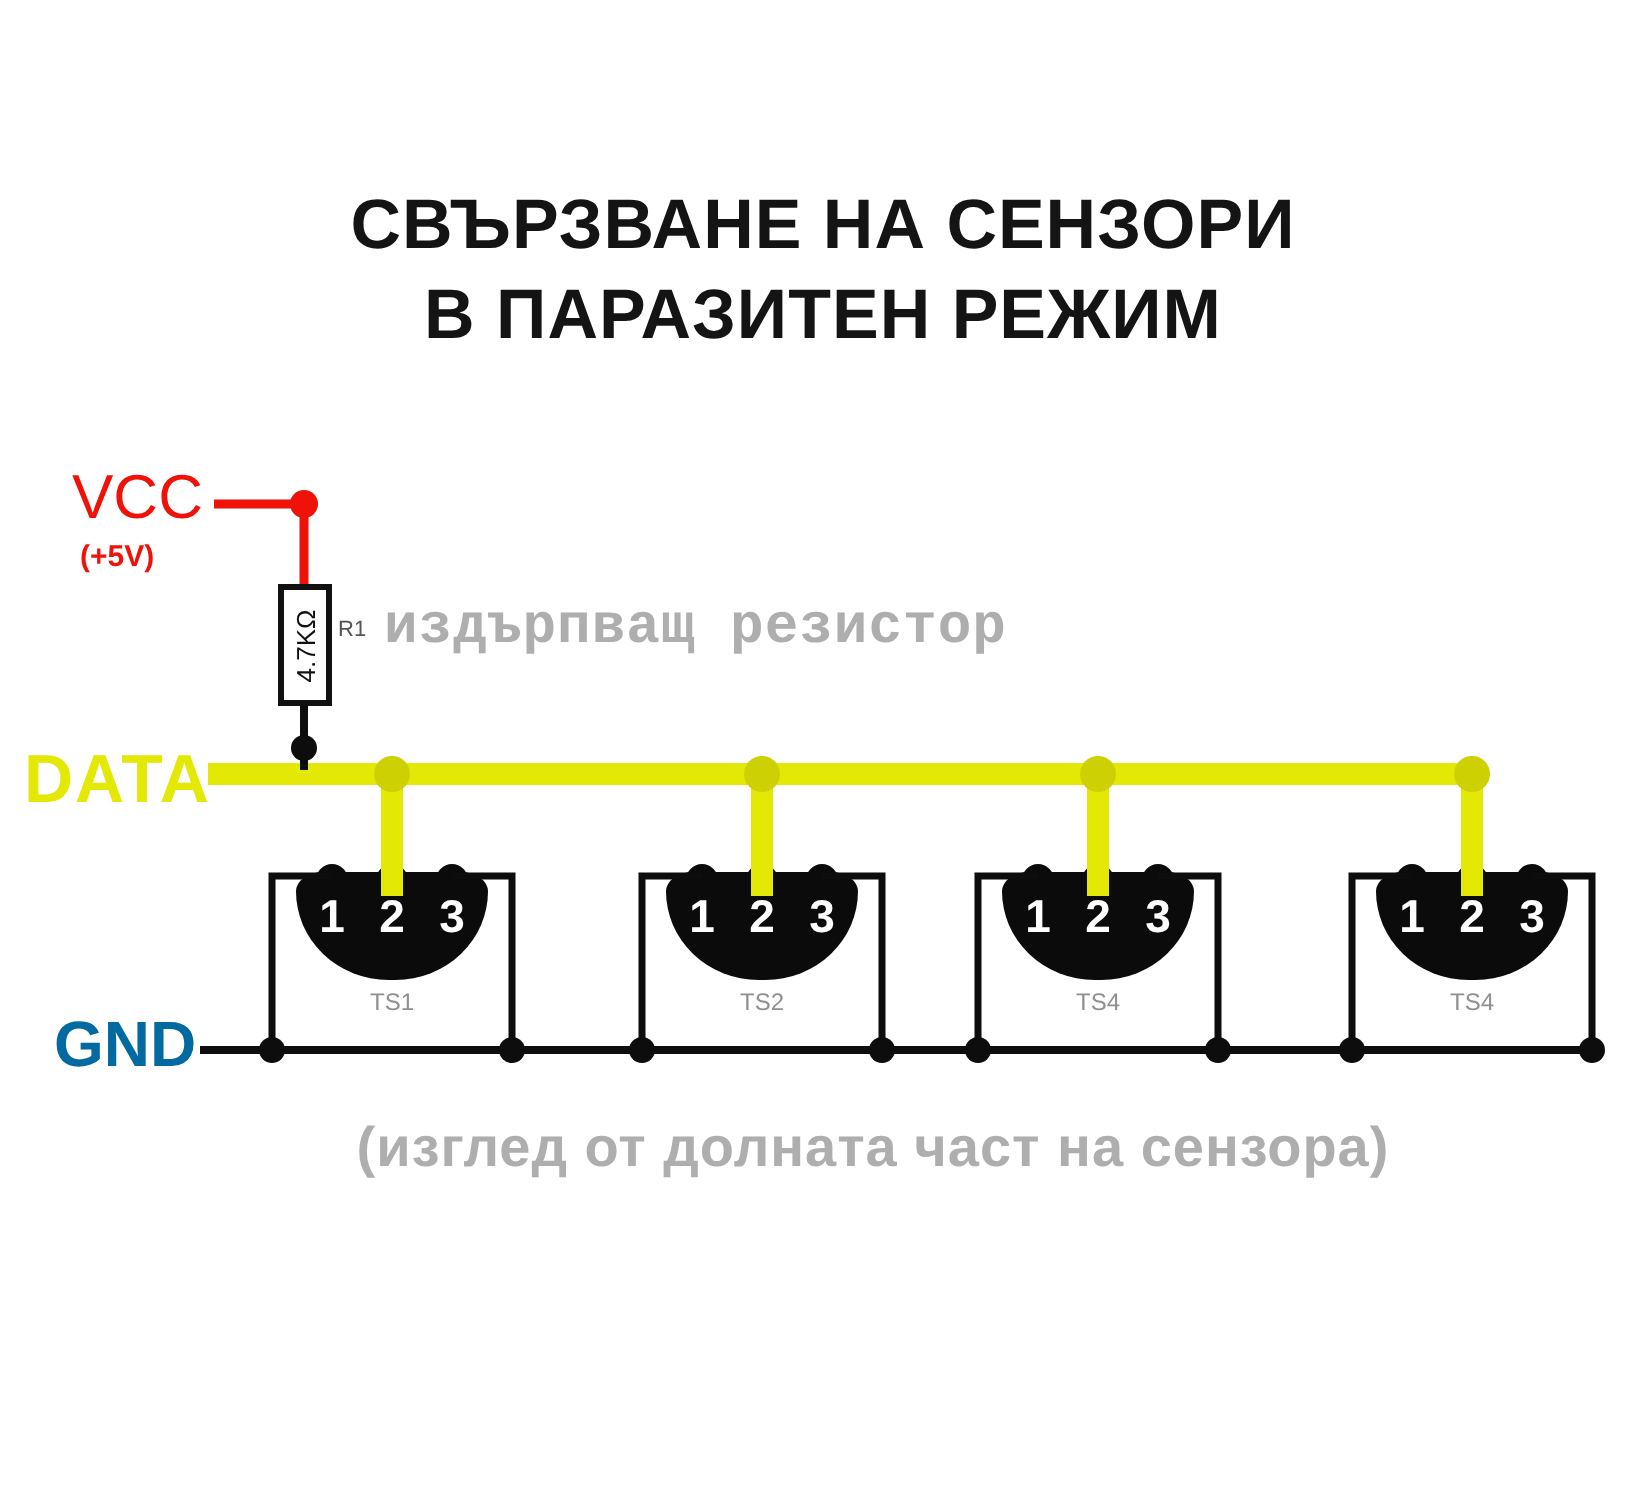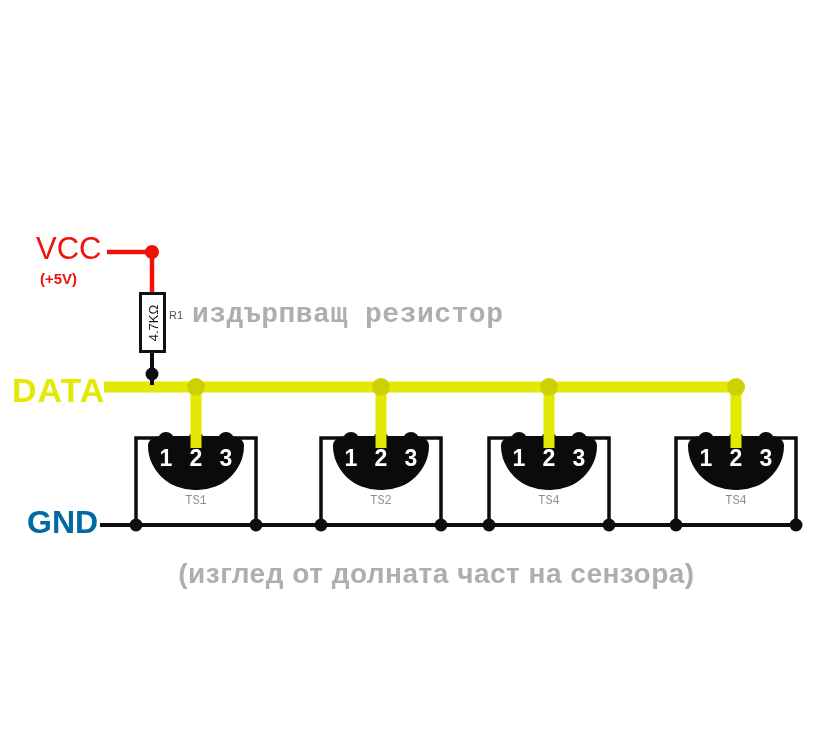--- a/index.html
+++ b/index.html
@@ -31,36 +31,40 @@
   .sensor{position:absolute;top:428px;width:96px;height:110px;z-index:1;}
   .s1{left:148px;} .s2{left:333px;} .s3{left:501px;} .s4{left:688px;}
   .sensor .pin{position:absolute;top:4px;width:16px;height:16px;border-radius:50%;background:#0b0b0b;}
   .sensor .p1{left:10px;} .sensor .p2{left:40px;} .sensor .p3{left:70px;}
   .sensor .body{position:absolute;left:0;top:8px;width:96px;height:54px;background:#0b0b0b;
             border-radius:14px 14px 48px 48px / 10px 10px 46px 46px;}
   .sensor .pn{position:absolute;top:9px;width:20px;text-align:center;color:#fff;
             font-size:23px;font-weight:bold;}
   .sensor .n1{left:8px;} .sensor .n2{left:38px;} .sensor .n3{left:68px;}
   .sensor .ts{position:absolute;top:66px;left:0;width:96px;text-align:center;
-            font-size:12px;color:var(--label-gray,#8f8f8f);font-family:Liberation Mono, monospace;}
+            font-size:12px;color:var(--label-gray,#8f8f8f);}
   
   #wires{position:absolute;left:0;top:0;z-index:2;pointer-events:none;}
   .w-black{stroke:var(--wire-black,#0d0d0d);fill:none;}
   .d-black{fill:var(--wire-black,#0d0d0d);}
   .w-red{stroke:var(--vcc-red,#ee1209);fill:none;}
   .d-red{fill:var(--vcc-red,#ee1209);}
   .w-yel{stroke:var(--data-yellow,#e4e805);fill:none;}
   .d-yel{fill:var(--data-dot,#cdd104);}
   .txt{z-index:3;}
 </style>
 </head>
 <body>
 
 <div id="stage">
 
+  <div class="abs title txt">
+    <div>СВЪРЗВАНЕ НА СЕНЗОРИ</div>
+    <div>В ПАРАЗИТЕН РЕЖИМ</div>
+  </div>
 
   <div class="abs vcc txt">VCC</div>
   <div class="abs vcc-sub txt">(+5V)</div>
 
   <div class="abs resistor txt">
     <span>4.7KΩ</span>
   </div>
   <div class="abs r1 txt">R1</div>
   <div class="abs pullup-note txt">издърпващ резистор</div>
 

